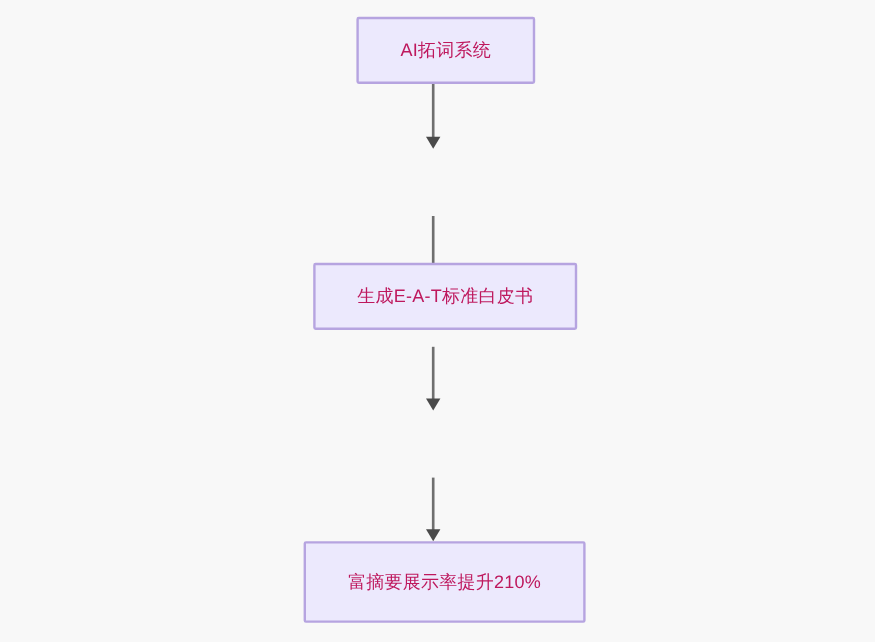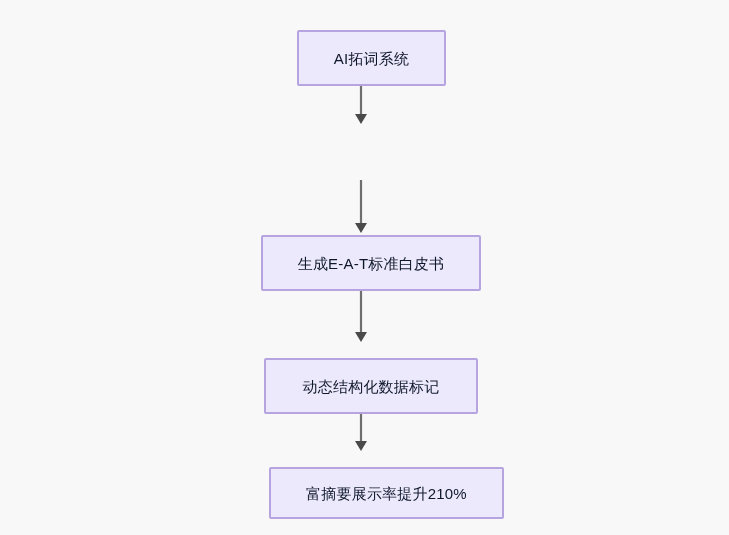--- a/index.html
+++ b/index.html
@@ -20,26 +20,25 @@
   }
   .node {
     position: absolute;
     box-sizing: border-box;
     background: #ece9fd;
     border: 2px solid #b6a4e0;
     border-radius: 2px;
     display: flex;
     align-items: center;
     justify-content: center;
-    color: #0f172a;
+    color: #be185d;
     font-size: 15px;
     line-height: 1;
     letter-spacing: 0.2px;
     white-space: nowrap;
-    margin-top: 16px;
   }
   .connector {
     position: absolute;
     width: 20px;
     display: block;
     overflow: visible;
   }
   .conn-line {
     stroke: #6f6f6f;
     stroke-width: 2.2;
@@ -70,16 +69,15 @@
     <polygon class="conn-head" points="4,43 16,43 10,53"></polygon>
   </svg>
 
   <svg class="connector" id="edge-3" viewBox="0 0 20 53" preserveAspectRatio="none" style="left: 351px; top: 398px; height: 53px;">
     <line class="conn-line" x1="10" y1="0" x2="10" y2="44"></line>
     <polygon class="conn-head" points="4,43 16,43 10,53"></polygon>
   </svg>
 
   <div class="node" id="node-0" style="left: 297px; top: 14px; width: 149px; height: 56px;">AI拓词系统</div>
   <div class="node" id="node-2" style="left: 261px; top: 219px; width: 220px; height: 56px;">生成E-A-T标准白皮书</div>
-  <div class="node" id="node-3" style="left: 264px; top: 342px; width: 214px; height: 56px;">动态结构化数据标记</div>
-  <div class="node" id="node-4" style="left: 269px; top: 451px; width: 235px; height: 52px;">富摘要展示率提升210%</div>
+  <div class="node" id="node-4" style="left: 253px; top: 451px; width: 235px; height: 68px;">富摘要展示率提升210%</div>
 
 </div>
 
 </body></html>

